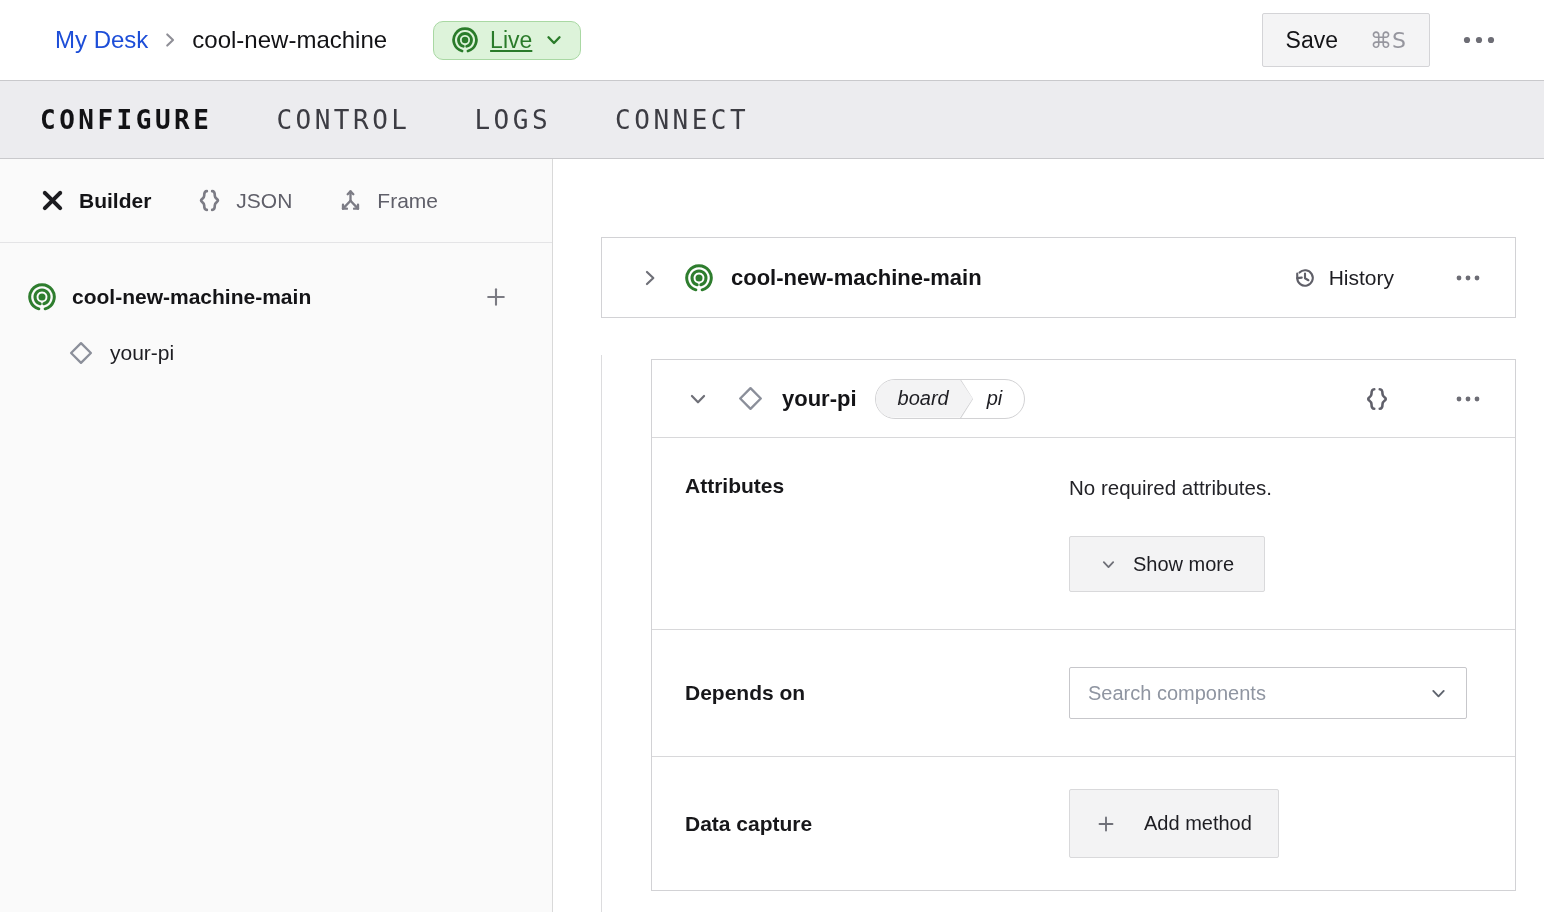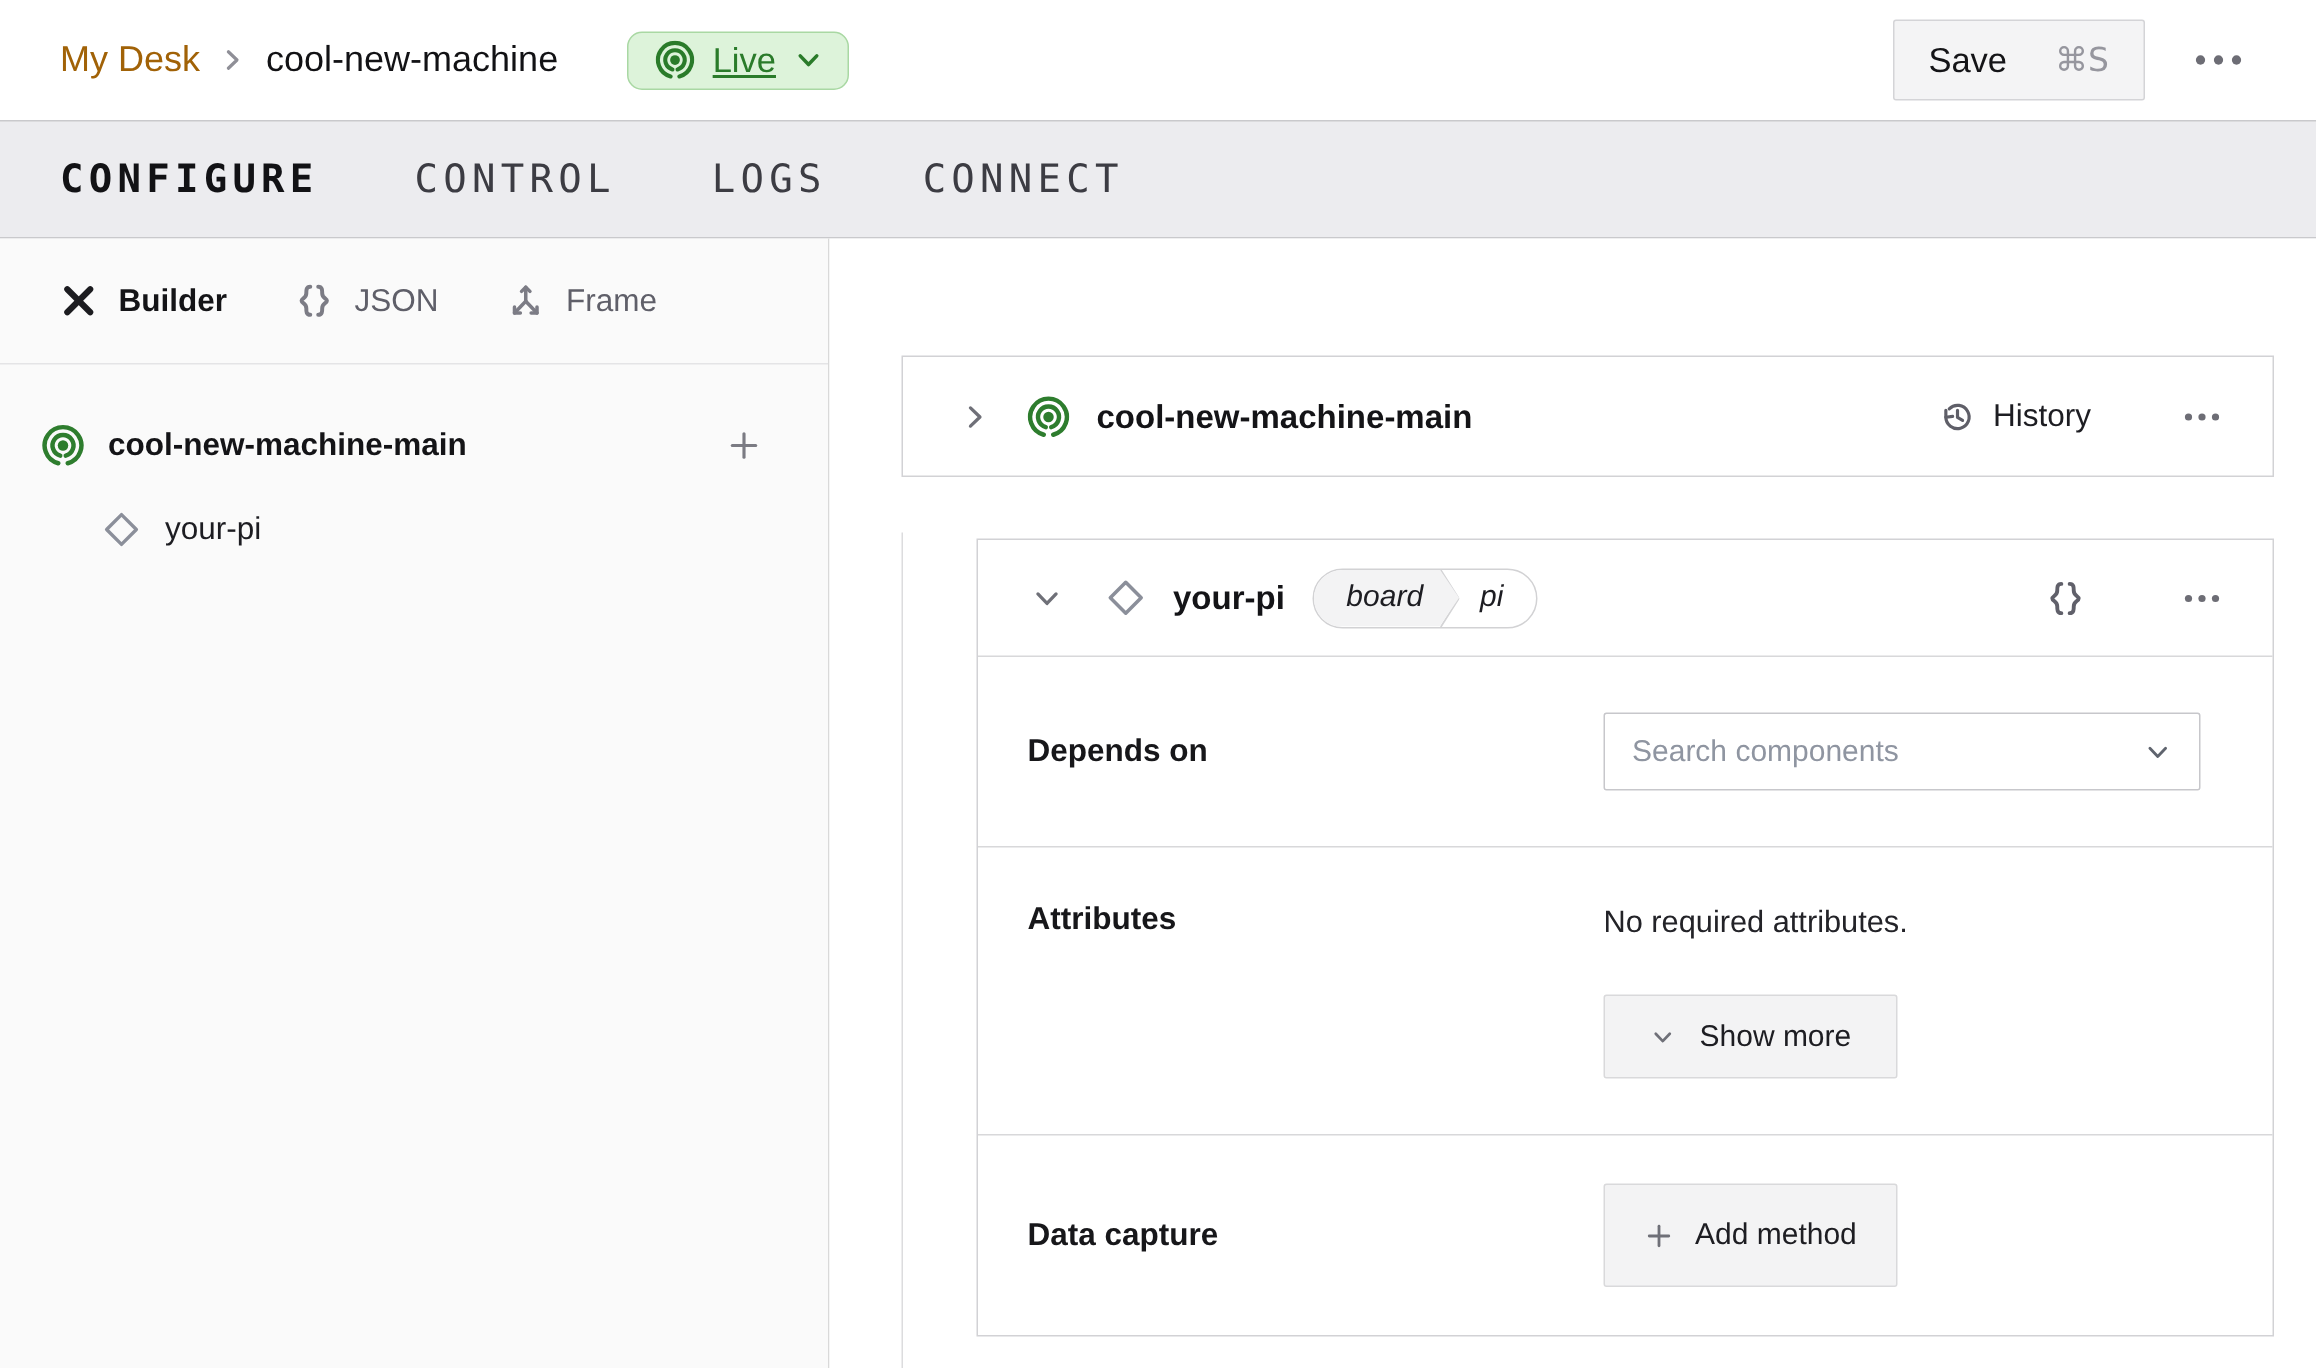--- a/index.html
+++ b/index.html
@@ -5,21 +5,21 @@
   * { margin:0; padding:0; box-sizing:border-box; }
   html,body { background:#ffffff; }
   .app {
     position:relative; width:1544px; height:912px; overflow:hidden;
     background:#ffffff; font-family:"Liberation Sans", sans-serif; color:#141417;
   }
 
   
   .topbar { height:80px; display:flex; align-items:center; padding:0 44px 0 40px; background:#fff; }
   .breadcrumb { display:flex; align-items:center; gap:12px; font-size:24px; }
-  .crumb-parent { color:#a16207; }
+  .crumb-parent { color:#1d4ed8;margin-left:15px; }
   .crumb-sep { display:flex; align-items:center; color:#8f8f97; }
   .crumb-current { font-weight:400; color:#121215; }
   .live-badge {
     margin-left:46px; display:flex; align-items:center; gap:12px; height:39px;
     padding:0 16px 0 18px; background:#ddf3da; border:1px solid #a9d8a3; border-radius:10px;
     color:#2a7b2a; font-size:23px; cursor:pointer; font-family:inherit;text-decoration:underline;
   }
   .topbar-right { margin-left:auto; display:flex; align-items:center; gap:28px; }
   .save-btn {
     height:54px; display:flex; align-items:center; gap:32px; padding:0 23px;
@@ -94,21 +94,21 @@
     border-radius:2px; font-size:20px; color:#1d1d22; cursor:pointer; font-family:inherit;
   }
   .show-more-btn { height:56px; padding:0 30px; }
   .sec-depends { height:127px; align-items:center; }
   .select-box {
     width:398px; height:52px; display:flex; align-items:center; padding:0 18px;
     background:#fff; border:1px solid #c7c7cb; border-radius:2px; cursor:pointer;
   }
   .select-placeholder { flex:1; font-size:20px; color:#8f95a1; }
   .sec-capture { height:133px; align-items:center; }
-  .add-method-btn { height:69px; padding:0 26px; gap:14px; }
+  .add-method-btn { height:69px; padding:0 26px; gap:28px; }
 
   svg { display:block; }
 </style>
 </head>
 <body>
 
 <div class="app">
 
   <header class="topbar">
     <nav class="breadcrumb">
@@ -310,49 +310,49 @@
                 <svg width="26" height="14" viewBox="0 0 26 14" fill="#6d6d75">
                     <circle cx="4" cy="7" r="2.4"></circle>
                     <circle cx="13" cy="7" r="2.4"></circle>
                     <circle cx="22" cy="7" r="2.4"></circle>
                   </svg>
               </span>
             </button>
           </div>
         </header>
 
+        <div class="section sec-attributes">
+          <div class="section-label">Attributes</div>
+          <div class="attr-right">
+            <div class="attr-empty">No required attributes.</div>
+            <button class="btn show-more-btn">
+              <span>
+                <svg width="17" height="17" viewBox="0 0 16 16" fill="none" stroke="#6f7078" stroke-width="1.7" stroke-linecap="round" stroke-linejoin="round">
+                    <path d="M3.6 5.8 L8 10.4 L12.4 5.8"></path>
+                  </svg>
+              </span>
+              <span>Show more</span>
+            </button>
+          </div>
+        </div>
+
         <div class="section sec-depends">
           <div class="section-label">Depends on</div>
           <div>
             <div class="select-box">
               <span class="select-placeholder">Search components</span>
               <span>
                 <svg width="19" height="19" viewBox="0 0 16 16" fill="none" stroke="#5f646e" stroke-width="1.6" stroke-linecap="round" stroke-linejoin="round">
                     <path d="M3.6 5.8 L8 10.4 L12.4 5.8"></path>
                   </svg>
               </span>
             </div>
           </div>
         </div>
 
-        <div class="section sec-attributes">
-          <div class="section-label">Attributes</div>
-          <div class="attr-right">
-            <div class="attr-empty">No required attributes.</div>
-            <button class="btn show-more-btn">
-              <span>
-                <svg width="17" height="17" viewBox="0 0 16 16" fill="none" stroke="#6f7078" stroke-width="1.7" stroke-linecap="round" stroke-linejoin="round">
-                    <path d="M3.6 5.8 L8 10.4 L12.4 5.8"></path>
-                  </svg>
-              </span>
-              <span>Show more</span>
-            </button>
-          </div>
-        </div>
-
         <div class="section sec-capture">
           <div class="section-label">Data capture</div>
           <div>
             <button class="btn add-method-btn">
               <span>
                 <svg width="20" height="20" viewBox="0 0 16 16" fill="none" stroke="#6f7078" stroke-width="1.5" stroke-linecap="round">
                     <path d="M8 2.8 L8 13.2"></path>
                     <path d="M2.8 8 L13.2 8"></path>
                   </svg>
               </span>

